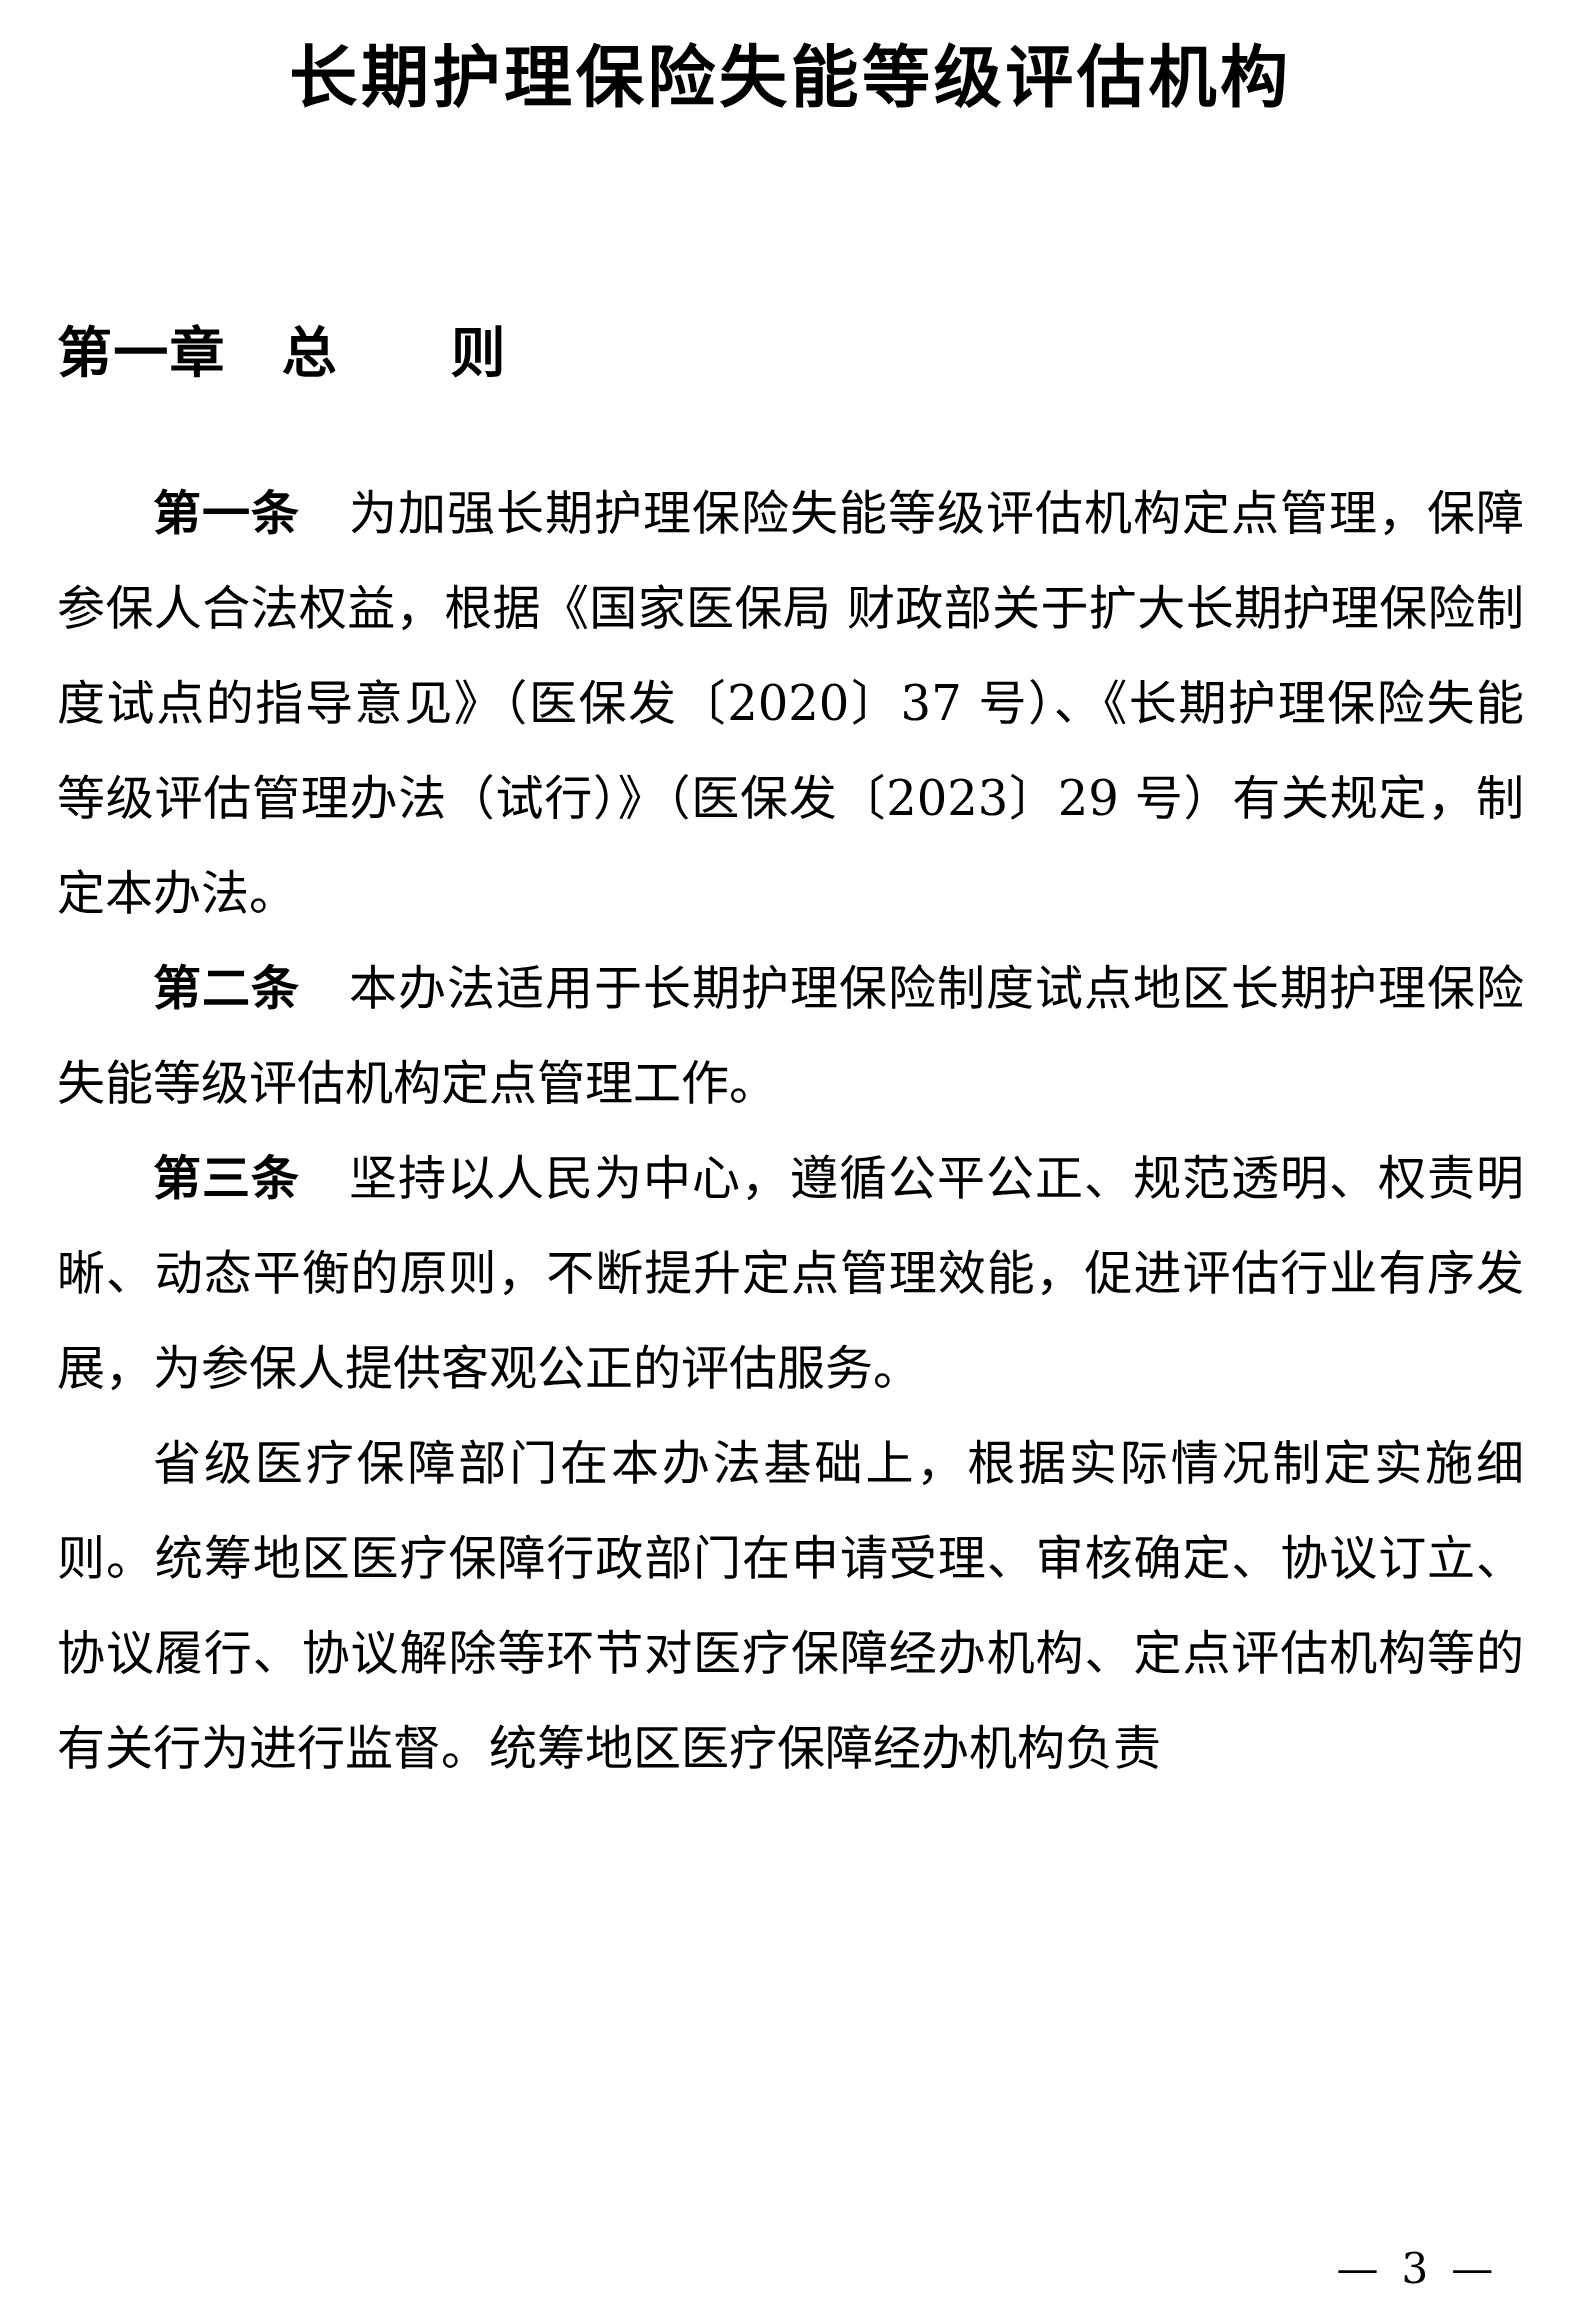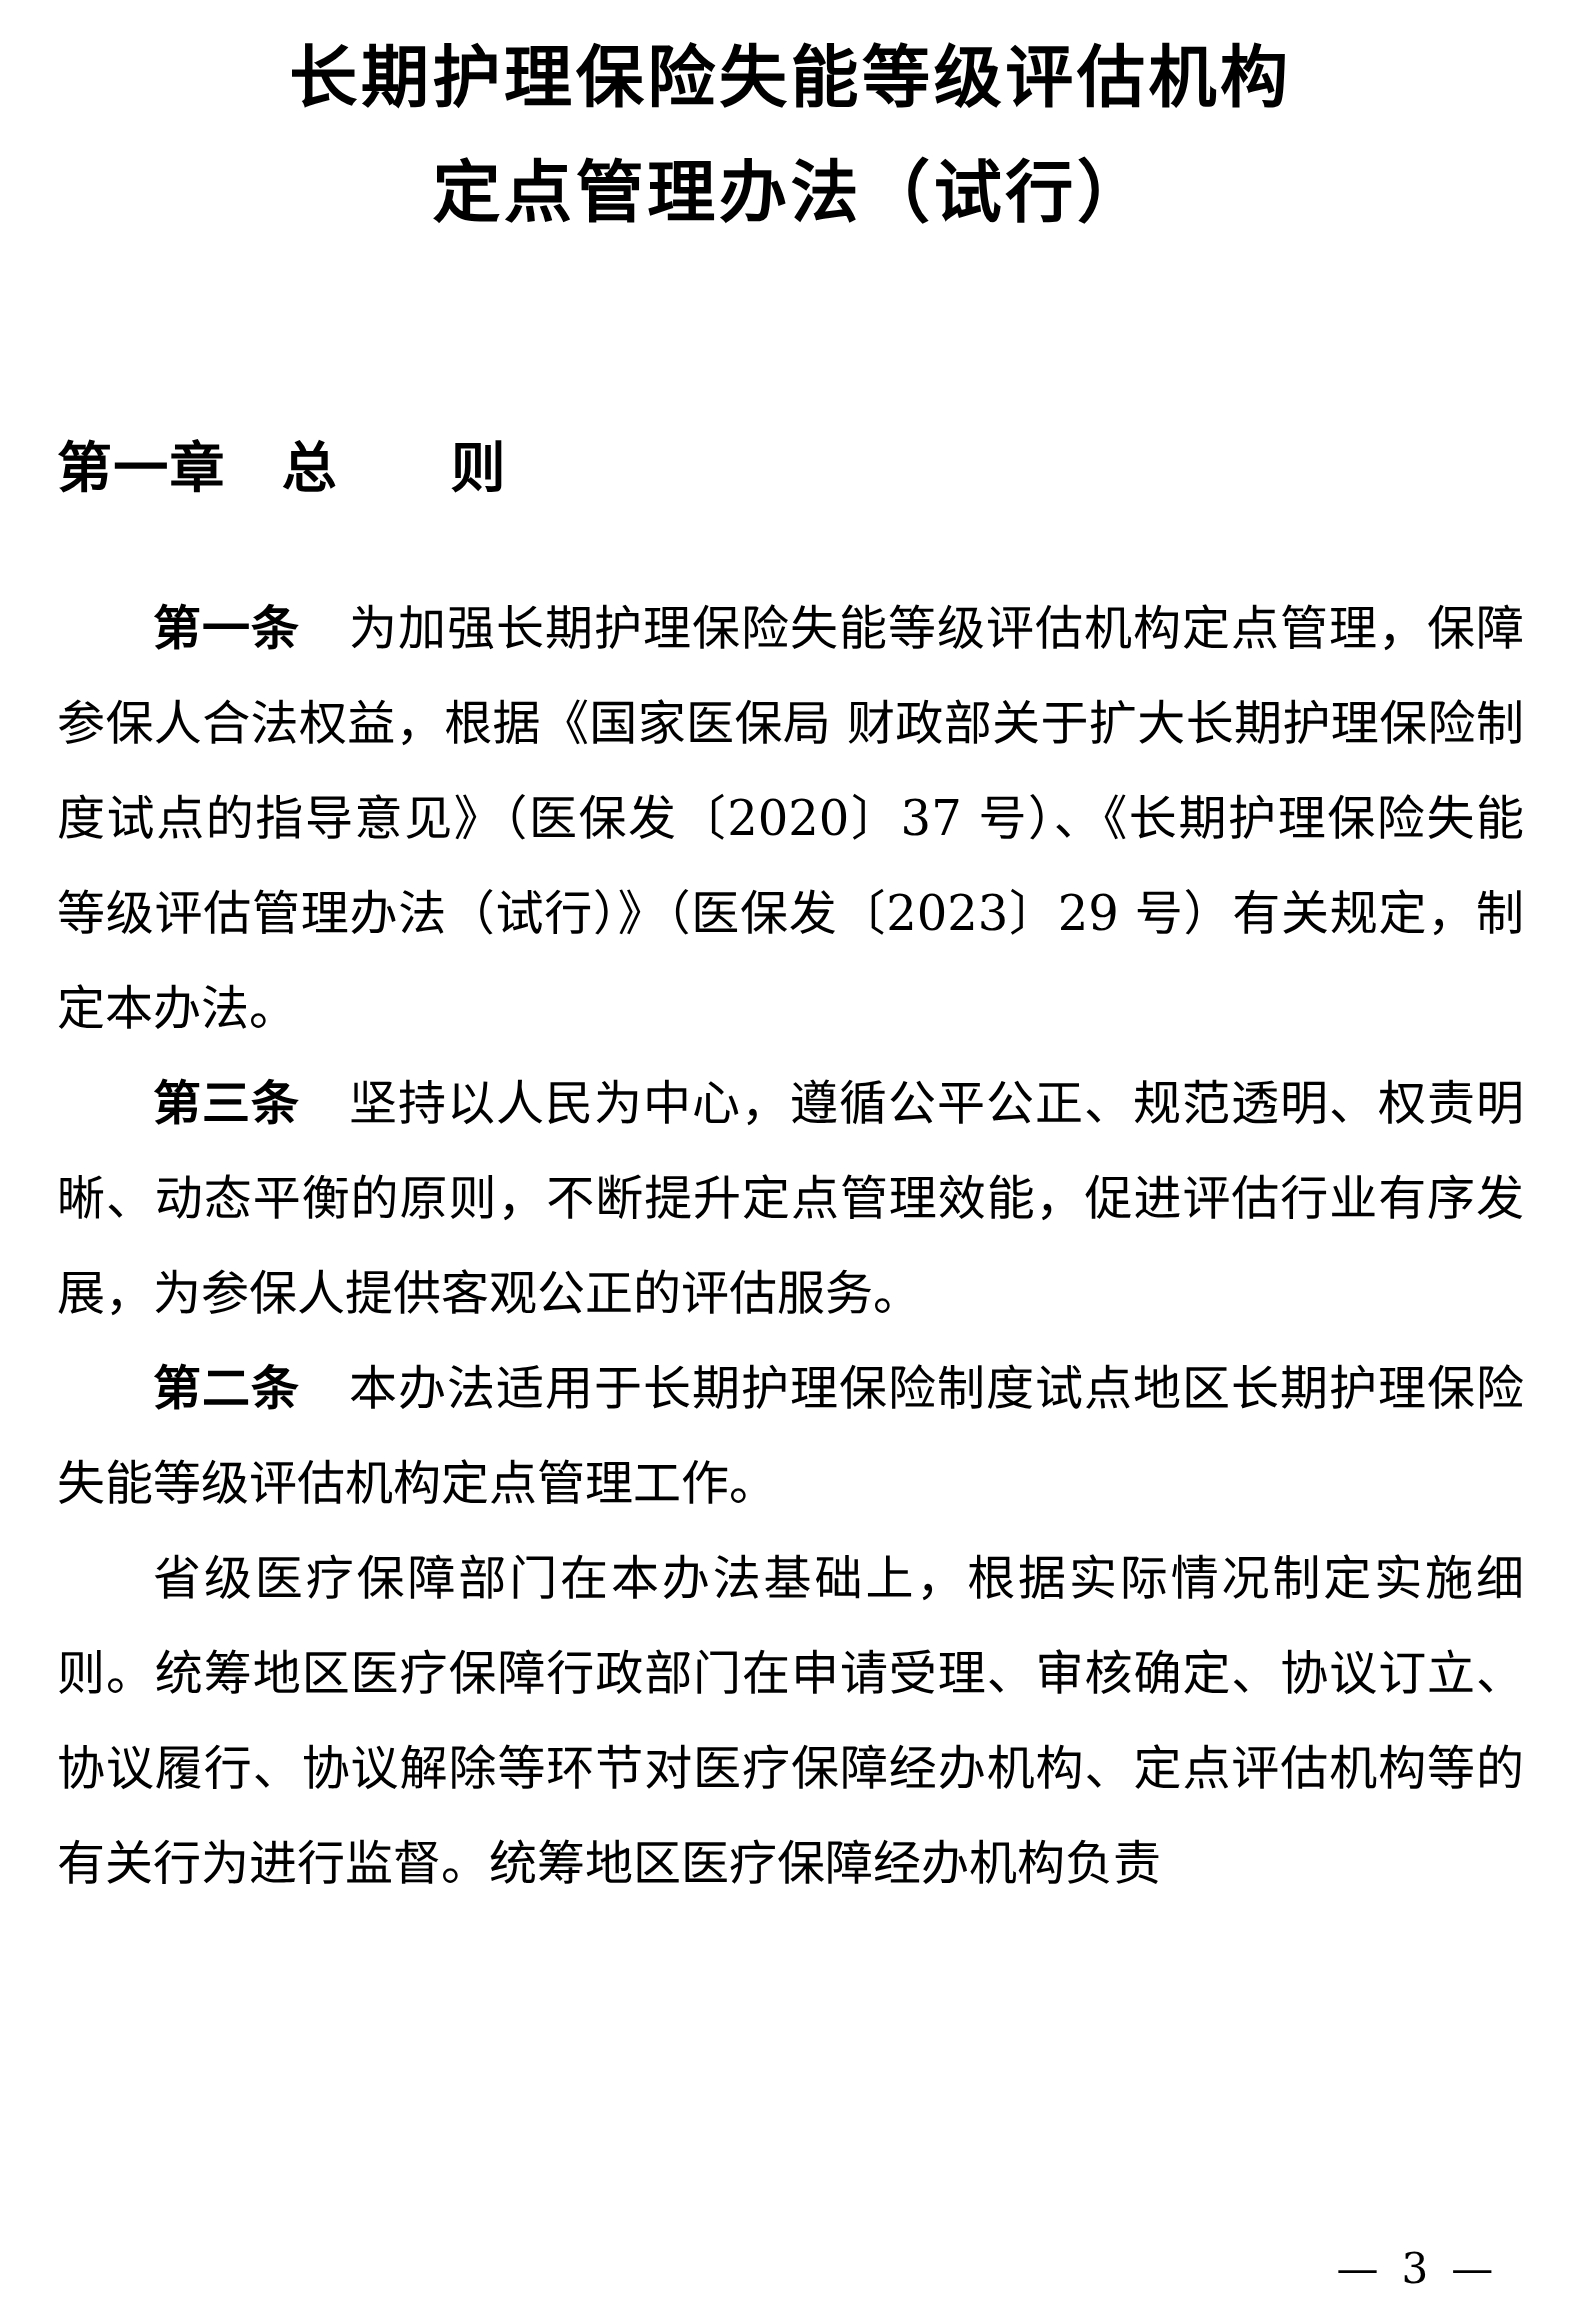--- a/index.html
+++ b/index.html
@@ -68,37 +68,36 @@
     white-space: pre;
   }
 </style>
 </head>
 <body>
 
 <div class="page">
 
   <h1 class="doc-title">
     <span class="title-line">长期护理保险失能等级评估机构</span>
-    <span class="title-line">定点管理办法（试行）</span>
   </h1>
 
   <h2 class="chapter-heading">第一章　总　　则</h2>
 
   <div class="doc-body">
 
     <p class="para">
       <span class="article-leader">第一条　</span><span>为加强长期护理保险失能等级评估机构定点管理，保障参保人合法权益，根据《国家医保局 财政部关于扩大长期护理保险制度试点的指导意见》（医保发〔2020〕37 号）、《长期护理保险失能等级评估管理办法（试行）》（医保发〔2023〕29 号）有关规定，制定本办法。</span>
     </p>
 
     <p class="para">
-      <span class="article-leader">第三条　</span><span>坚持以人民为中心，遵循公平公正、规范透明、权责明晰、动态平衡的原则，不断提升定点管理效能，促进评估行业有序发展，为参保人提供客观公正的评估服务。</span>
+      <span class="article-leader">第二条　</span><span>本办法适用于长期护理保险制度试点地区长期护理保险失能等级评估机构定点管理工作。</span>
     </p>
 
     <p class="para">
-      <span class="article-leader">第二条　</span><span>本办法适用于长期护理保险制度试点地区长期护理保险失能等级评估机构定点管理工作。</span>
+      <span class="article-leader">第三条　</span><span>坚持以人民为中心，遵循公平公正、规范透明、权责明晰、动态平衡的原则，不断提升定点管理效能，促进评估行业有序发展，为参保人提供客观公正的评估服务。</span>
     </p>
 
 
     <p class="para">
       <span class="article-leader"></span><span>省级医疗保障部门在本办法基础上，根据实际情况制定实施细则。统筹地区医疗保障行政部门在申请受理、审核确定、协议订立、协议履行、协议解除等环节对医疗保障经办机构、定点评估机构等的有关行为进行监督。统筹地区医疗保障经办机构负责</span>
     </p>
 
   </div>
 
   <div class="page-number">— 3 —</div>

